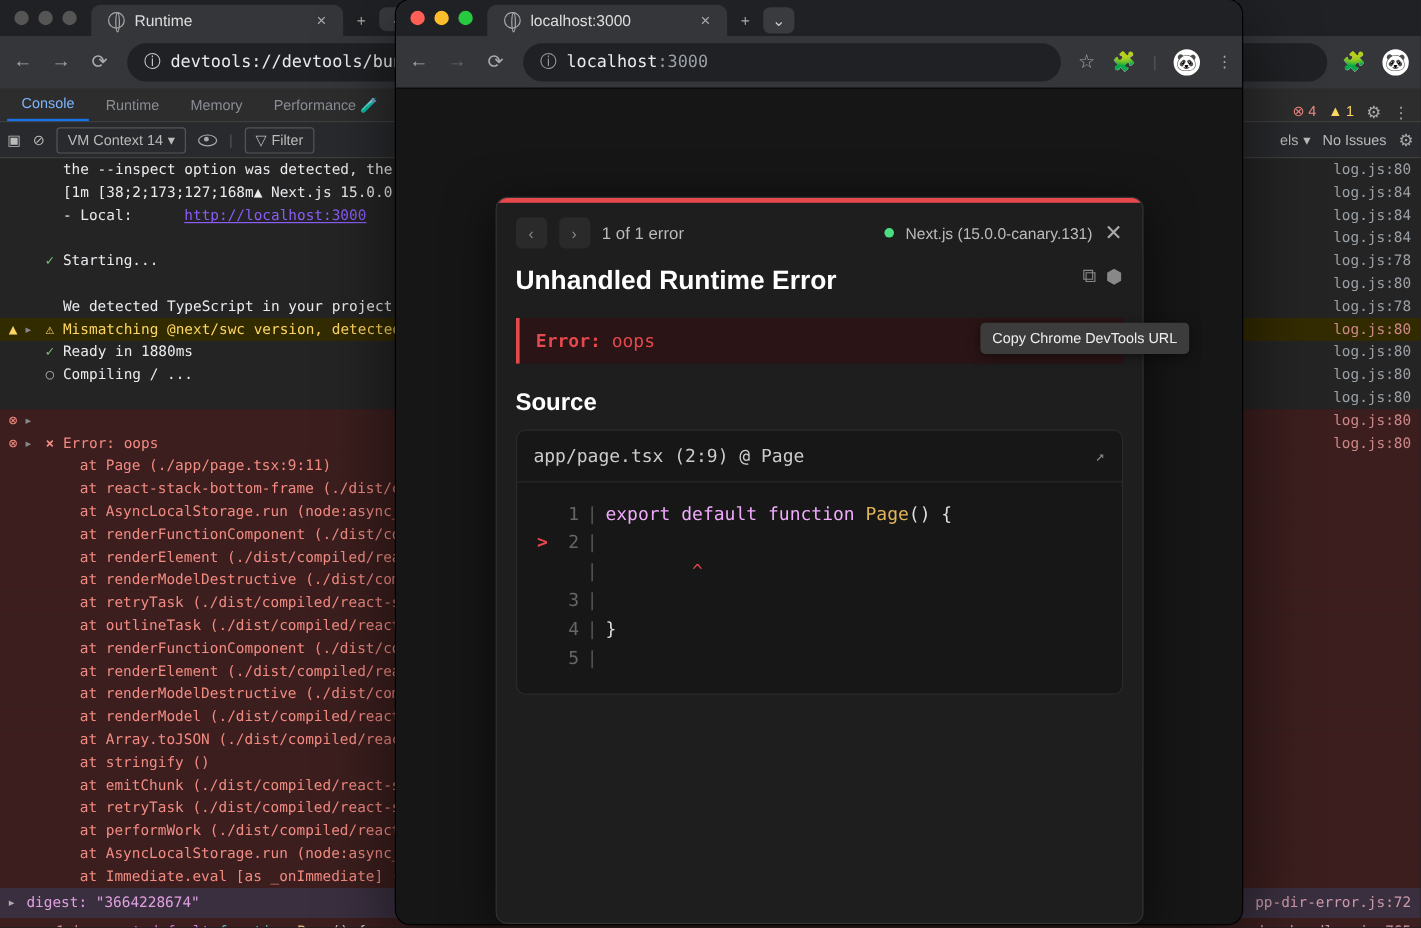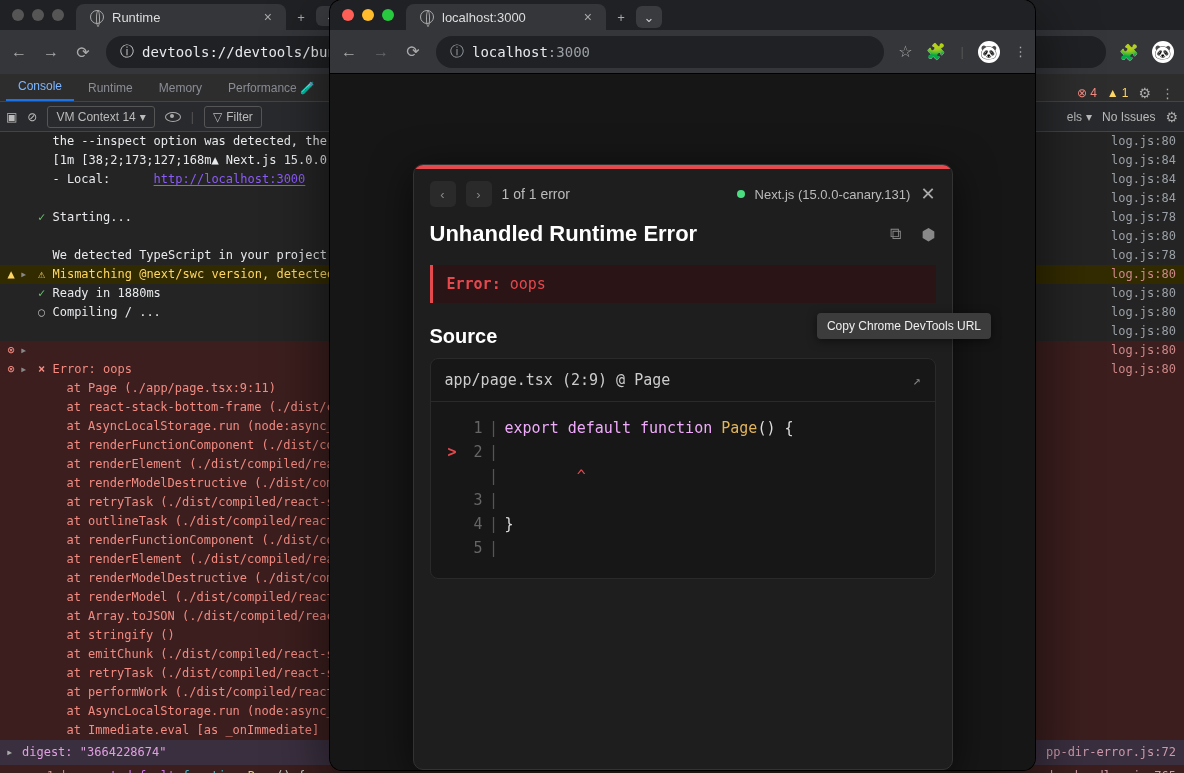--- a/index.html
+++ b/index.html
@@ -142,21 +142,21 @@
   .ov-redbar { height:4px; background:#e5484d;}
   .ov-nav { display:flex; align-items:center; padding:12px 16px; gap:10px; color:#bbb;}
   .ov-arrow-btn { width:26px; height:26px; background:#2a2a2a; border-radius:5px; display:flex; align-items:center; justify-content:center; color:#888;}
   .ov-count { font-size:14px;}
   .ov-nav .spacer{flex:1;}
   .ov-dot { width:8px; height:8px; background:#4ade80; border-radius:50%;}
   .ov-version { color:#bbb; font-size:13px;}
   .ov-close { font-size:18px; color:#aaa;}
 
   .ov-title {
-    padding:2px 16px 10px 16px; display:flex; align-items:center;gap:12px;
+    padding:2px 16px 10px 16px; display:flex; 
   }
   .ov-title h1 { color:#fff; font-size:22px; font-weight:700; flex:1;}
   .ov-title .copy-icon, .ov-title .node-icon { margin-left:8px; color:#888; font-size:16px;}
   .node-icon { color:#3c873a;}
 
   .ov-error {
     margin:8px 16px 18px 16px; background:#2a1416; border-left:3px solid #e5484d; padding:10px 14px; font-size:15px;
   }
   .ov-error .err-label{ color:#e5484d; font-weight:700;}
   .ov-error .err-msg{ color:#e5484d;}
@@ -180,21 +180,20 @@
   .tk-str{color:#98c379;} .tk-punc{color:#ddd;} .tk-tag{color:#56b6c2;}
   .tk-txt{color:#ddd;} .tk-caret{color:#e5484d;}
 
   
   .tooltip {
     position:absolute; right:44px; top:195px; background:#3c3c3c; color:#eee;
     padding:6px 10px; border-radius:4px; font-size:12px;
     box-shadow:0 2px 10px rgba(0,0,0,0.5);
     z-index:50;
     white-space:nowrap;
-    margin-top:44px;
   }
 
   .fg-chevron { margin-left:auto; width:26px; height:22px; display:flex; align-items:center; justify-content:center; background:#3a3b3f; border-radius:6px; margin:6px 8px 4px 0; color:#ccc;}
 </style>
 </head>
 <body>
 
 <div class="bg-browser">
 
   <div class="bg-tabstrip">

